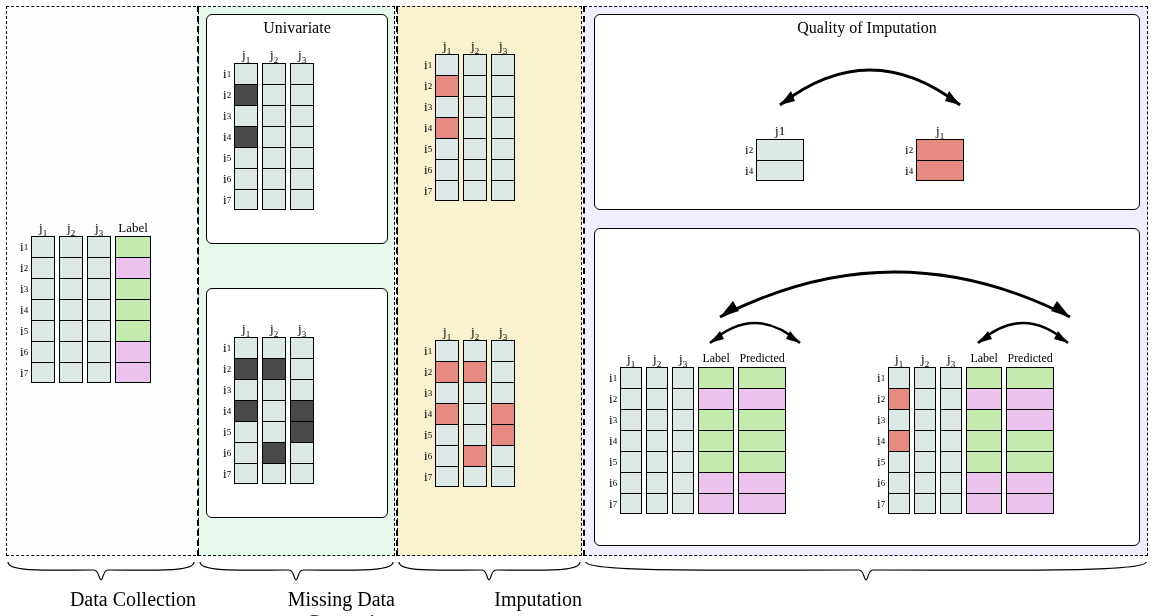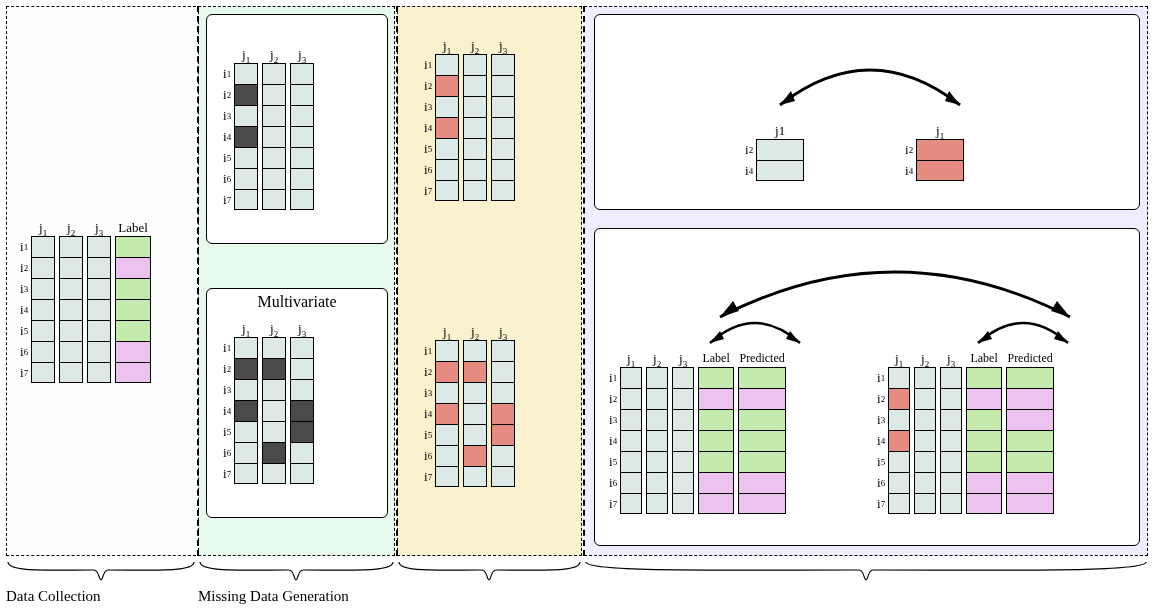--- a/index.html
+++ b/index.html
@@ -29,21 +29,21 @@
   .cell.imp{background:#e58b81}
   .cell.g{background:#c5eaad}
   .cell.p{background:#ebc3ee}
   .cell.w36{width:36px}
   .cell.w48{width:48px}
   .col.narrow .cell{width:22px}
   .arc{position:absolute}
   
   .brace-row{position:absolute;left:6px;top:560px;width:1142px;height:52px}
   .brace{position:absolute;top:0}
-  .blabel{position:absolute;top:28px;font-size:15px;text-align:left}
+  .blabel{position:absolute;top:28px;font-size:20px;text-align:right}
 </style>
 </head>
 <body>
 
 <div class="stage s1"></div>
 <div class="stage s2"></div>
 <div class="stage s3"></div>
 <div class="stage s4"></div>
 <div class="vdash" style="left:197px"></div>
 <div class="vdash" style="left:396px"></div>
@@ -97,20 +97,21 @@
         <div class="cell w36 g"></div>
         <div class="cell w36 g"></div>
         <div class="cell w36 g"></div>
         <div class="cell w36 p"></div>
         <div class="cell w36 p"></div>
       </div>
   </div>
 </div>
 
 <div class="panel" style="left:206px;top:14px;width:182px;height:230px">
+  <div class="panel-title">Univariate</div>
   <div class="dtable" style="left:16px;top:32px">
     <div class="rowlabels">
       <span>i<sub>1</sub></span>
         <span>i<sub>2</sub></span>
         <span>i<sub>3</sub></span>
         <span>i<sub>4</sub></span>
         <span>i<sub>5</sub></span>
         <span>i<sub>6</sub></span>
         <span>i<sub>7</sub></span>
     </div>
@@ -143,21 +144,20 @@
           <div class="cell"></div>
           <div class="cell"></div>
           <div class="cell"></div>
           <div class="cell"></div>
         </div>
     </div>
   </div>
 </div>
 
 <div class="panel" style="left:206px;top:288px;width:182px;height:230px">
-  <div class="panel-title">Multivariate</div>
   <div class="dtable" style="left:16px;top:32px">
     <div class="rowlabels">
         <span>i<sub>1</sub></span>
         <span>i<sub>2</sub></span>
         <span>i<sub>3</sub></span>
         <span>i<sub>4</sub></span>
         <span>i<sub>5</sub></span>
         <span>i<sub>6</sub></span>
         <span>i<sub>7</sub></span>
       </div>
@@ -278,20 +278,21 @@
         <div class="cell"></div>
         <div class="cell imp"></div>
         <div class="cell imp"></div>
         <div class="cell"></div>
         <div class="cell"></div>
       </div>
   </div>
 </div>
 
 <div class="panel" style="left:594px;top:14px;width:546px;height:196px">
+  <div class="panel-title">Quality of Imputation</div>
 
   <svg class="arc" style="left:170px;top:40px" width="210" height="60">
     <path d="M15 50 Q105 -20 195 50" fill="none" stroke="#000" stroke-width="3"></path>
     <polygon points="15,50 26,36 30,46" fill="#000"></polygon>
     <polygon points="195,50 180,46 184,36" fill="#000"></polygon>
   </svg>
 
   <div class="dtable" style="left:150px;top:108px">
     <div class="rowlabels">
         <span>i<sub>2</sub></span>
@@ -476,17 +477,18 @@
   <div class="blabel" style="left:0px;width:190px">Data Collection</div>
 
   <svg class="brace" style="left:192px" width="197" height="24">
       <path d="M2 2 C2 12 42 10 91 10 C96 10 96 20 98 20 C100 20 100 10 105 10 C155 10 195 12 195 2" fill="none" stroke="#000" stroke-width="1.2"></path>
     </svg>
   <div class="blabel" style="left:192px;width:197px">Missing Data Generation</div>
 
   <svg class="brace" style="left:391px" width="185" height="24">
       <path d="M2 2 C2 12 38 10 85 10 C90 10 90 20 92 20 C94 20 94 10 99 10 C147 10 183 12 183 2" fill="none" stroke="#000" stroke-width="1.2"></path>
     </svg>
+  <div class="blabel" style="left:391px;width:185px">Imputation</div>
 
   <svg class="brace" style="left:578px" width="564" height="24">
       <path d="M2 2 C2 12 130 10 275 10 C280 10 280 20 282 20 C284 20 284 10 289 10 C434 10 562 12 562 2" fill="none" stroke="#000" stroke-width="1.2"></path>
     </svg>
 </div>
 
 </body></html>

